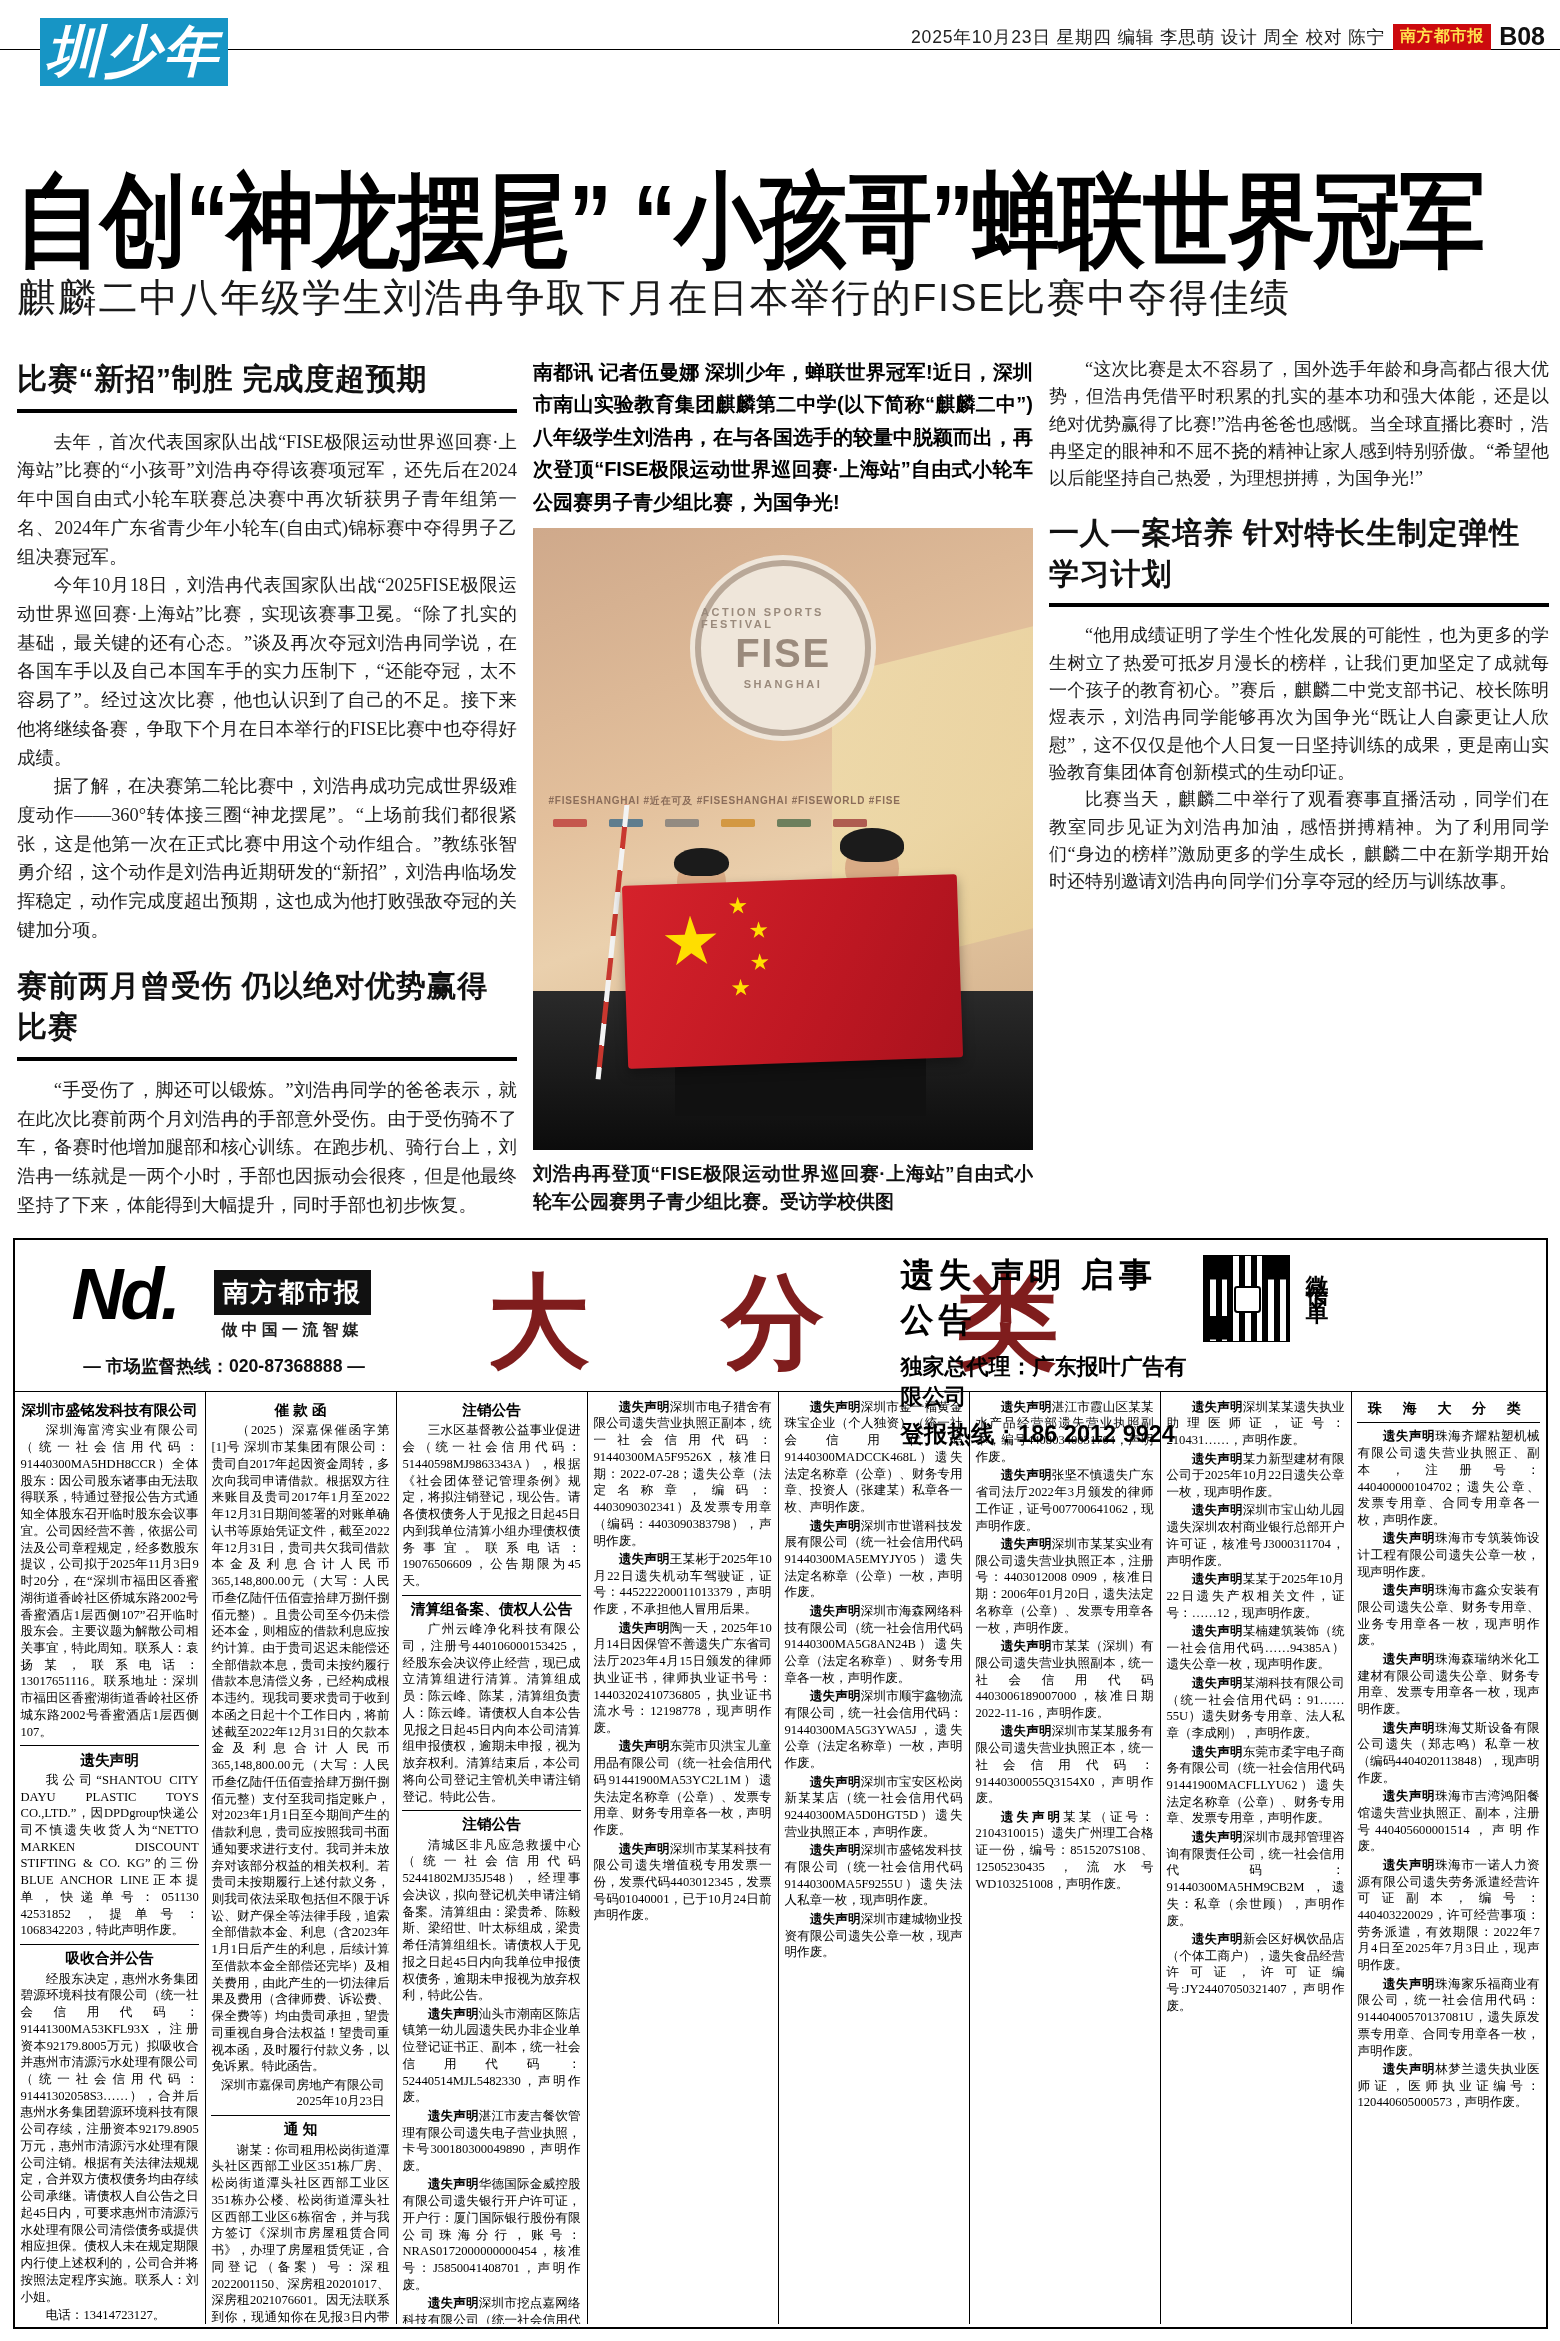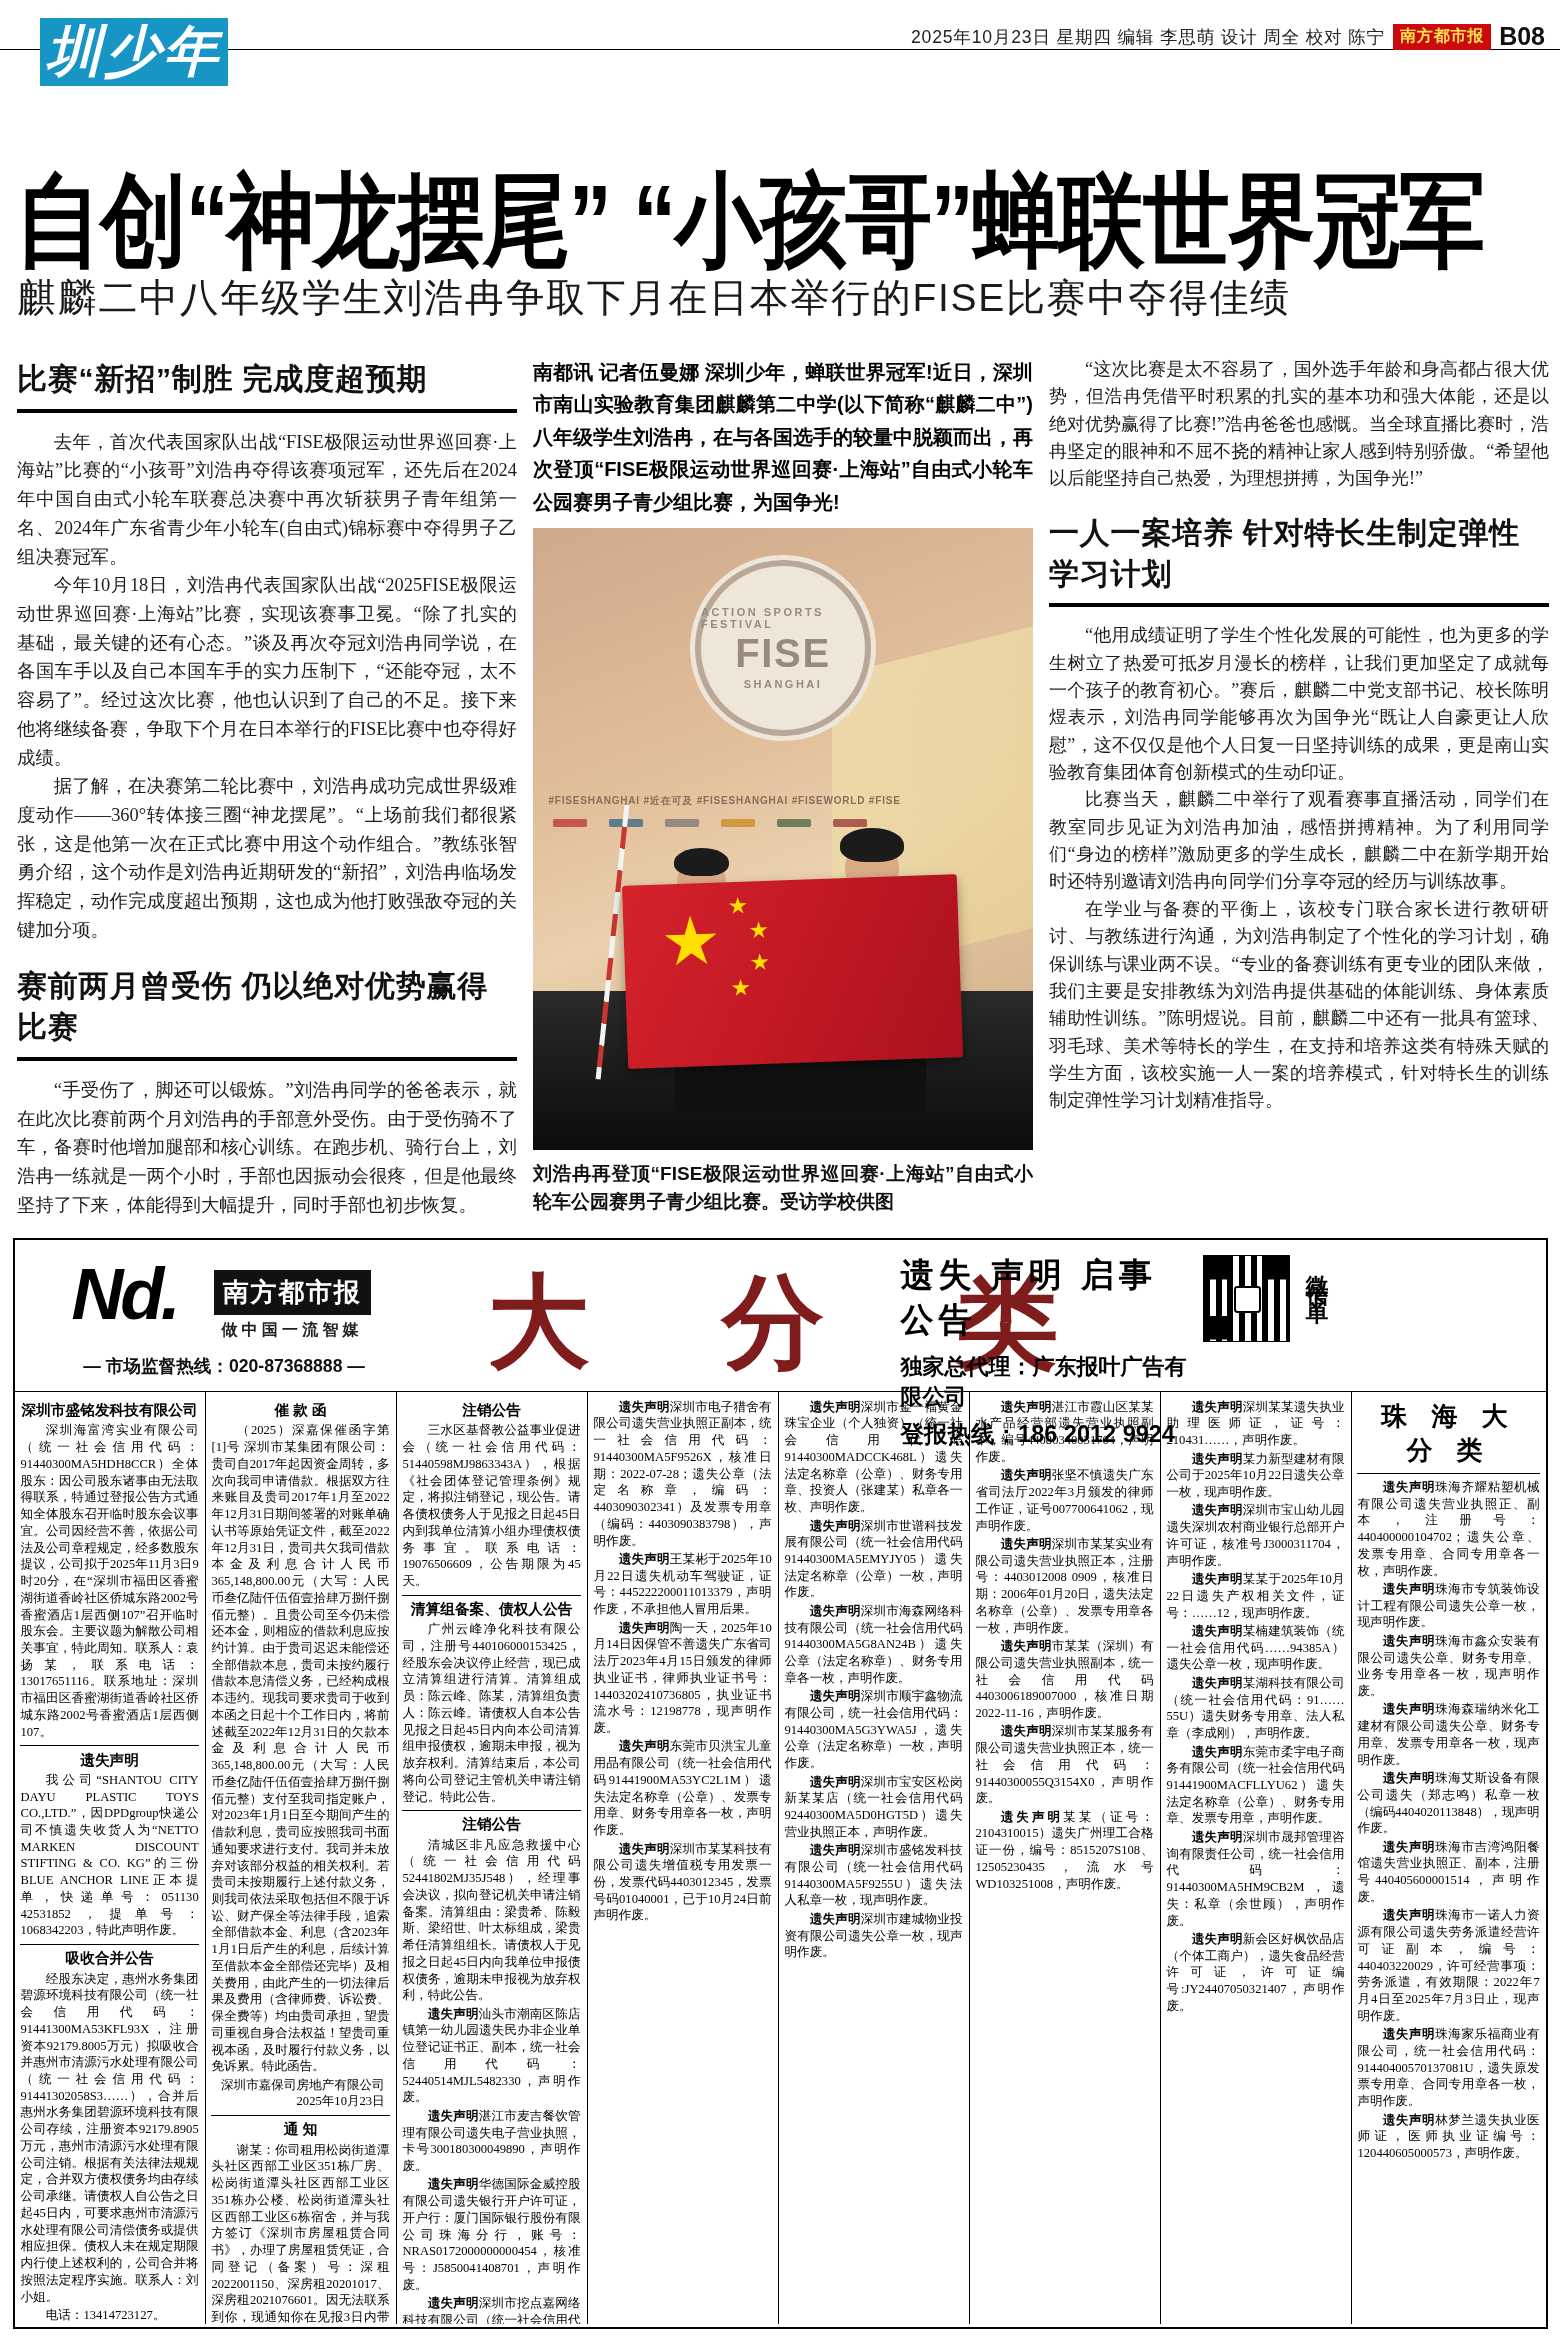--- a/index.html
+++ b/index.html
@@ -116,21 +116,21 @@
   .cl-col { flex:0 0 191px; border-right:1.3px solid #000; padding:6.7px 5.9px 5px;
             overflow:hidden; font-size:12.6px; line-height:1.33; text-align:justify; color:#000; }
   .cl-col:last-child { flex:1 1 auto; border-right:none; }
   .ad-h { text-align:center; font-family:"Liberation Sans", sans-serif; font-weight:800;
           font-size:14.7px; margin:2.5px 0 1.7px; }
   .rule-above { border-top:1.3px solid #000; padding-top:4.2px; margin-top:5px; }
   .ad-t { text-indent:2em; margin-bottom:1.7px; }
   .ad-lead { font-family:"Liberation Sans", sans-serif; font-weight:800; }
   .ad-sig { text-align:right; padding-right:5px; }
   .zh-h { text-align:center; font-family:"Liberation Sans", sans-serif; font-weight:900;
-          font-size:26px; letter-spacing:8.4px; border-bottom:1.3px solid #000;
+          font-size:14px; letter-spacing:8.4px; border-bottom:1.3px solid #000;
           padding-bottom:5px; margin-bottom:5px; }
 </style>
 </head>
 <body>
 
 <div class="page">
 
   <div class="mast-rule"></div>
   <div class="brand-box" style="background:#1795c5;">
     <span>圳少年</span>
@@ -212,21 +212,20 @@
 
   <div class="col col3">
     <div>
         <p class="para">“这次比赛是太不容易了，国外选手年龄和身高都占很大优势，但浩冉凭借平时积累的扎实的基本功和强大体能，还是以绝对优势赢得了比赛!”浩冉爸爸也感慨。当全球直播比赛时，浩冉坚定的眼神和不屈不挠的精神让家人感到特别骄傲。“希望他以后能坚持自己热爱，为理想拼搏，为国争光!”</p>
       </div>
     <div class="sec-h" style="margin-top:20px;">一人一案培养 针对特长生制定弹性学习计划</div>
     <div class="sec-rule"></div>
     <div>
         <p class="para">“他用成绩证明了学生个性化发展的可能性，也为更多的学生树立了热爱可抵岁月漫长的榜样，让我们更加坚定了成就每一个孩子的教育初心。”赛后，麒麟二中党支部书记、校长陈明煜表示，刘浩冉同学能够再次为国争光“既让人自豪更让人欣慰”，这不仅仅是他个人日复一日坚持训练的成果，更是南山实验教育集团体育创新模式的生动印证。</p>
         <p class="para">比赛当天，麒麟二中举行了观看赛事直播活动，同学们在教室同步见证为刘浩冉加油，感悟拼搏精神。为了利用同学们“身边的榜样”激励更多的学生成长，麒麟二中在新学期开始时还特别邀请刘浩冉向同学们分享夺冠的经历与训练故事。</p>
-        <p class="para">在学业与备赛的平衡上，该校专门联合家长进行教研研讨、与教练进行沟通，为刘浩冉制定了个性化的学习计划，确保训练与课业两不误。“专业的备赛训练有更专业的团队来做，我们主要是安排教练为刘浩冉提供基础的体能训练、身体素质辅助性训练。”陈明煜说。目前，麒麟二中还有一批具有篮球、羽毛球、美术等特长的学生，在支持和培养这类有特殊天赋的学生方面，该校实施一人一案的培养模式，针对特长生的训练制定弹性学习计划精准指导。</p>
       </div>
   </div>
 
   <div class="classifieds">
     <div class="cl-header">
       <div class="nd-logo">Nd.</div>
       <div class="nd-paperbox">南方都市报</div>
       <div class="nd-slogan">做中国一流智媒</div>
       <div class="nd-hotline">— 市场监督热线：020-87368888 —</div>
       <div class="cl-title">大 分 类</div>

